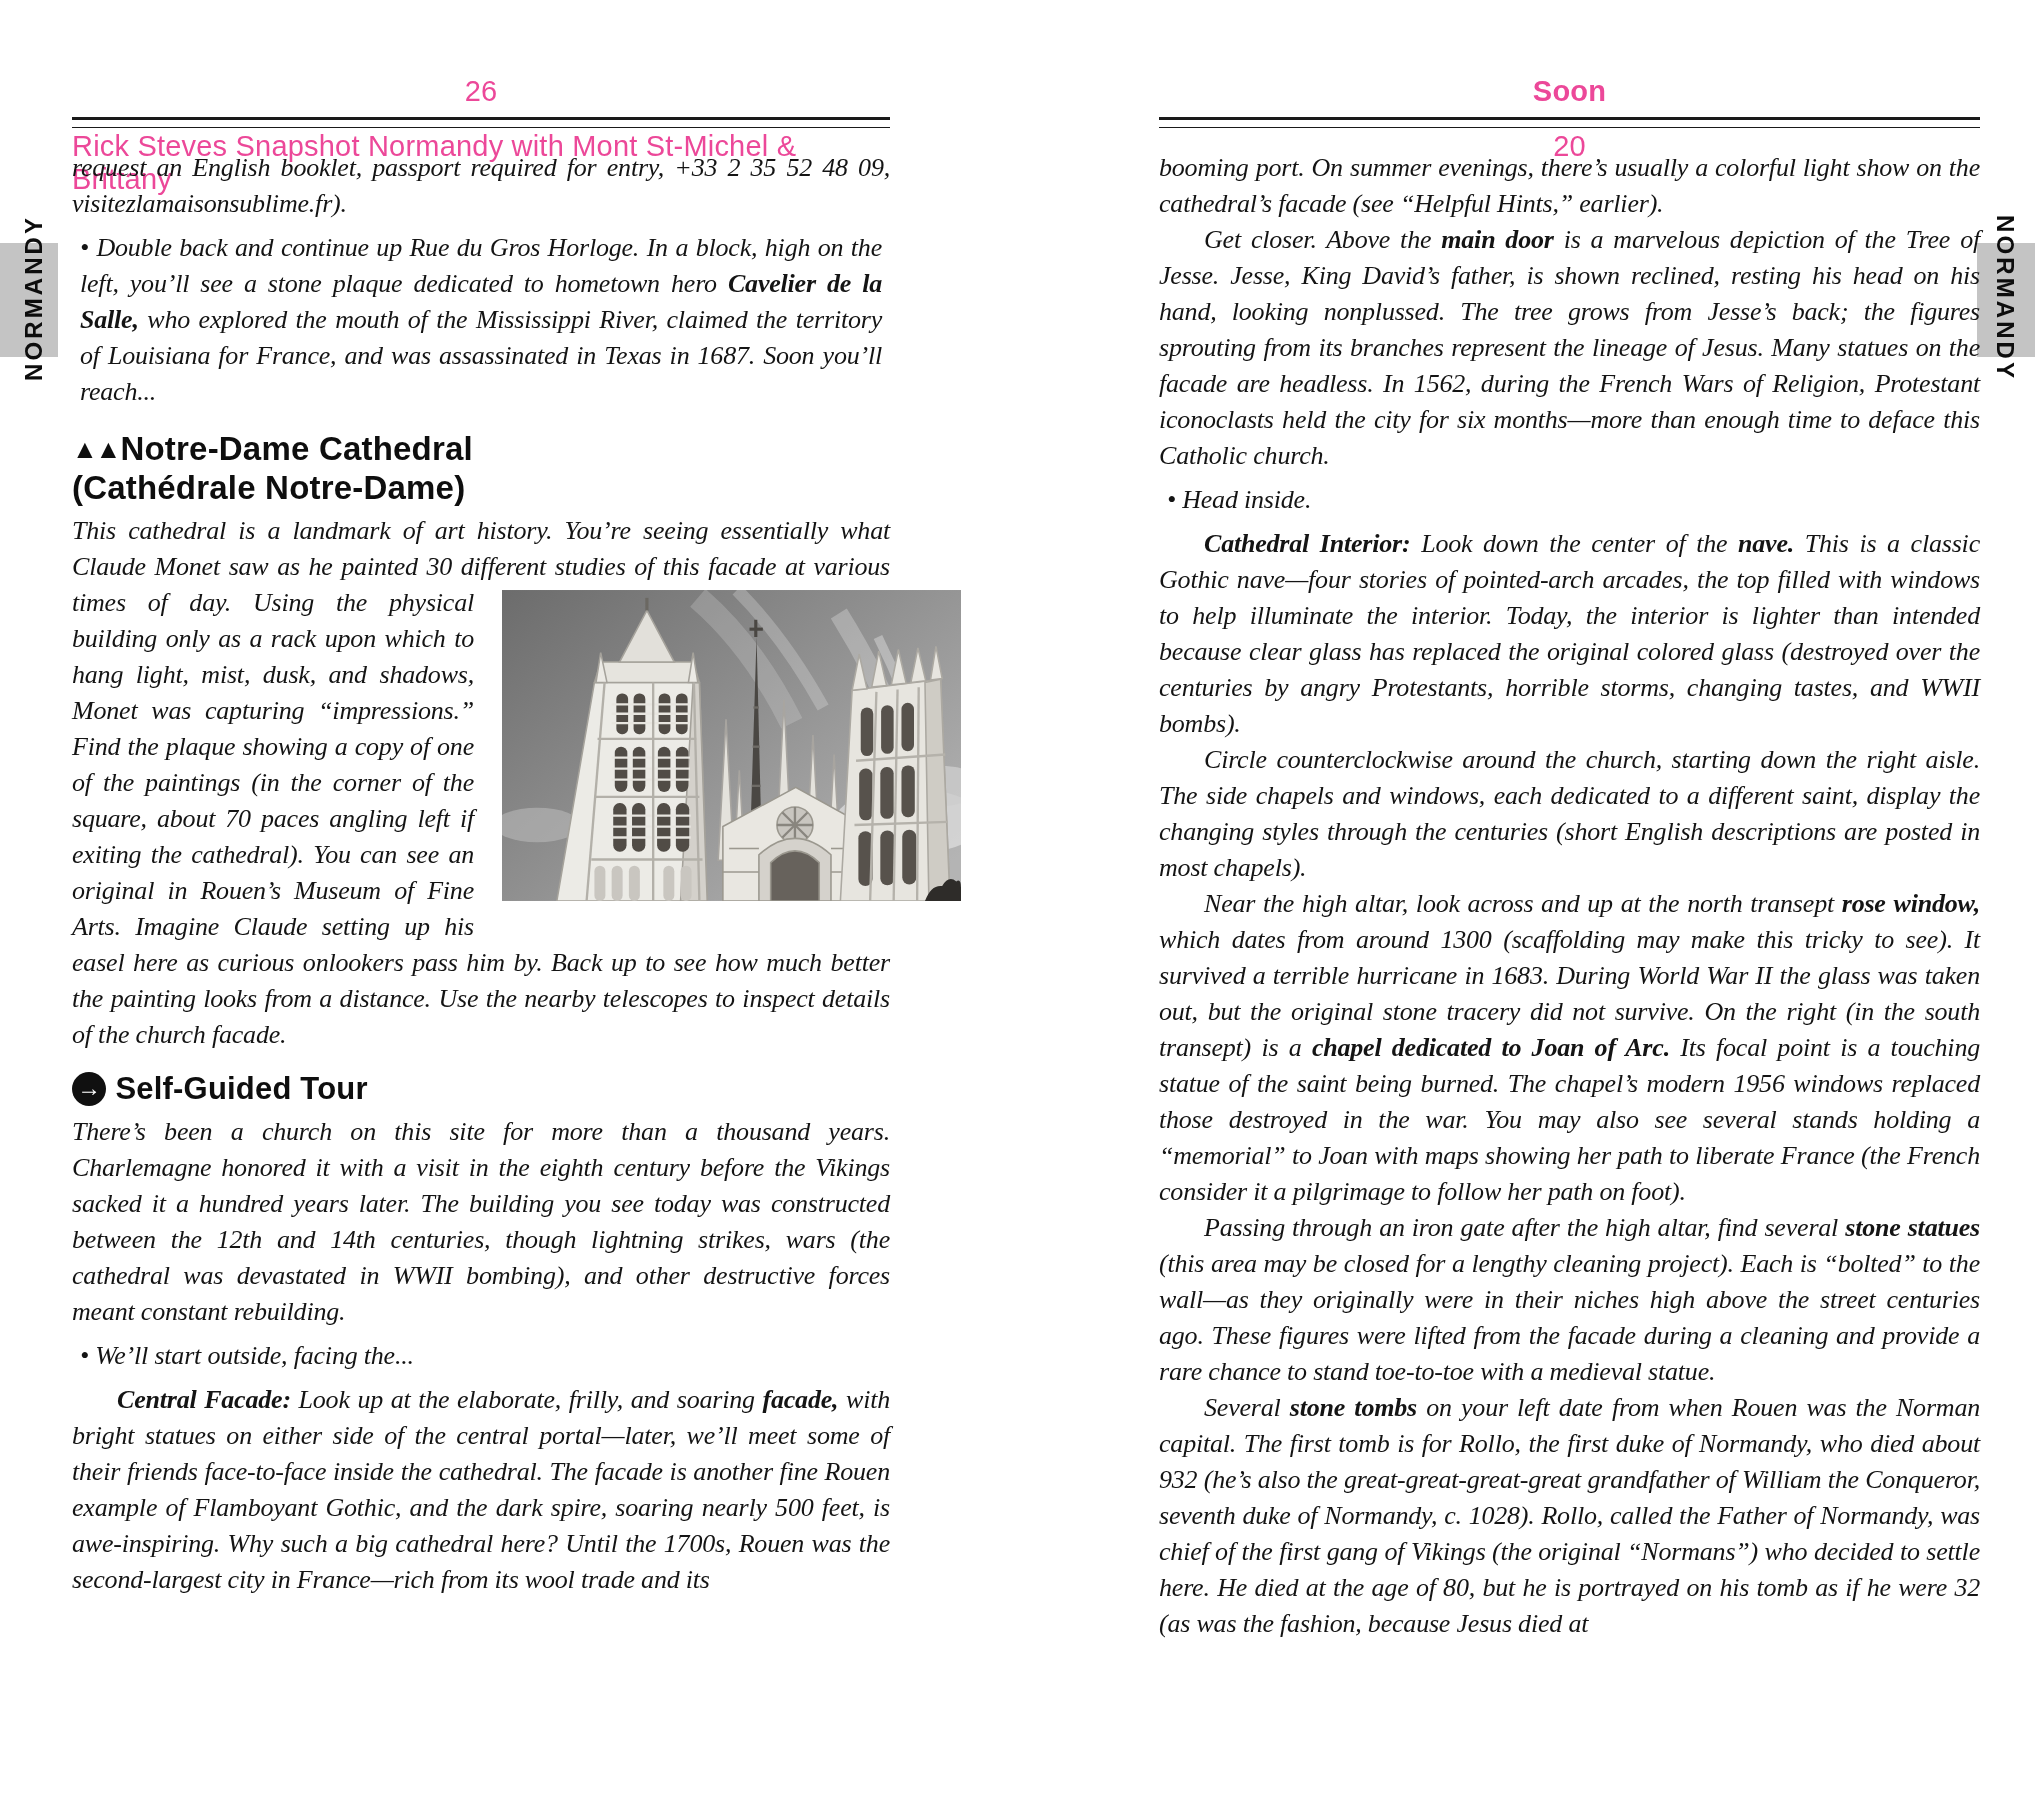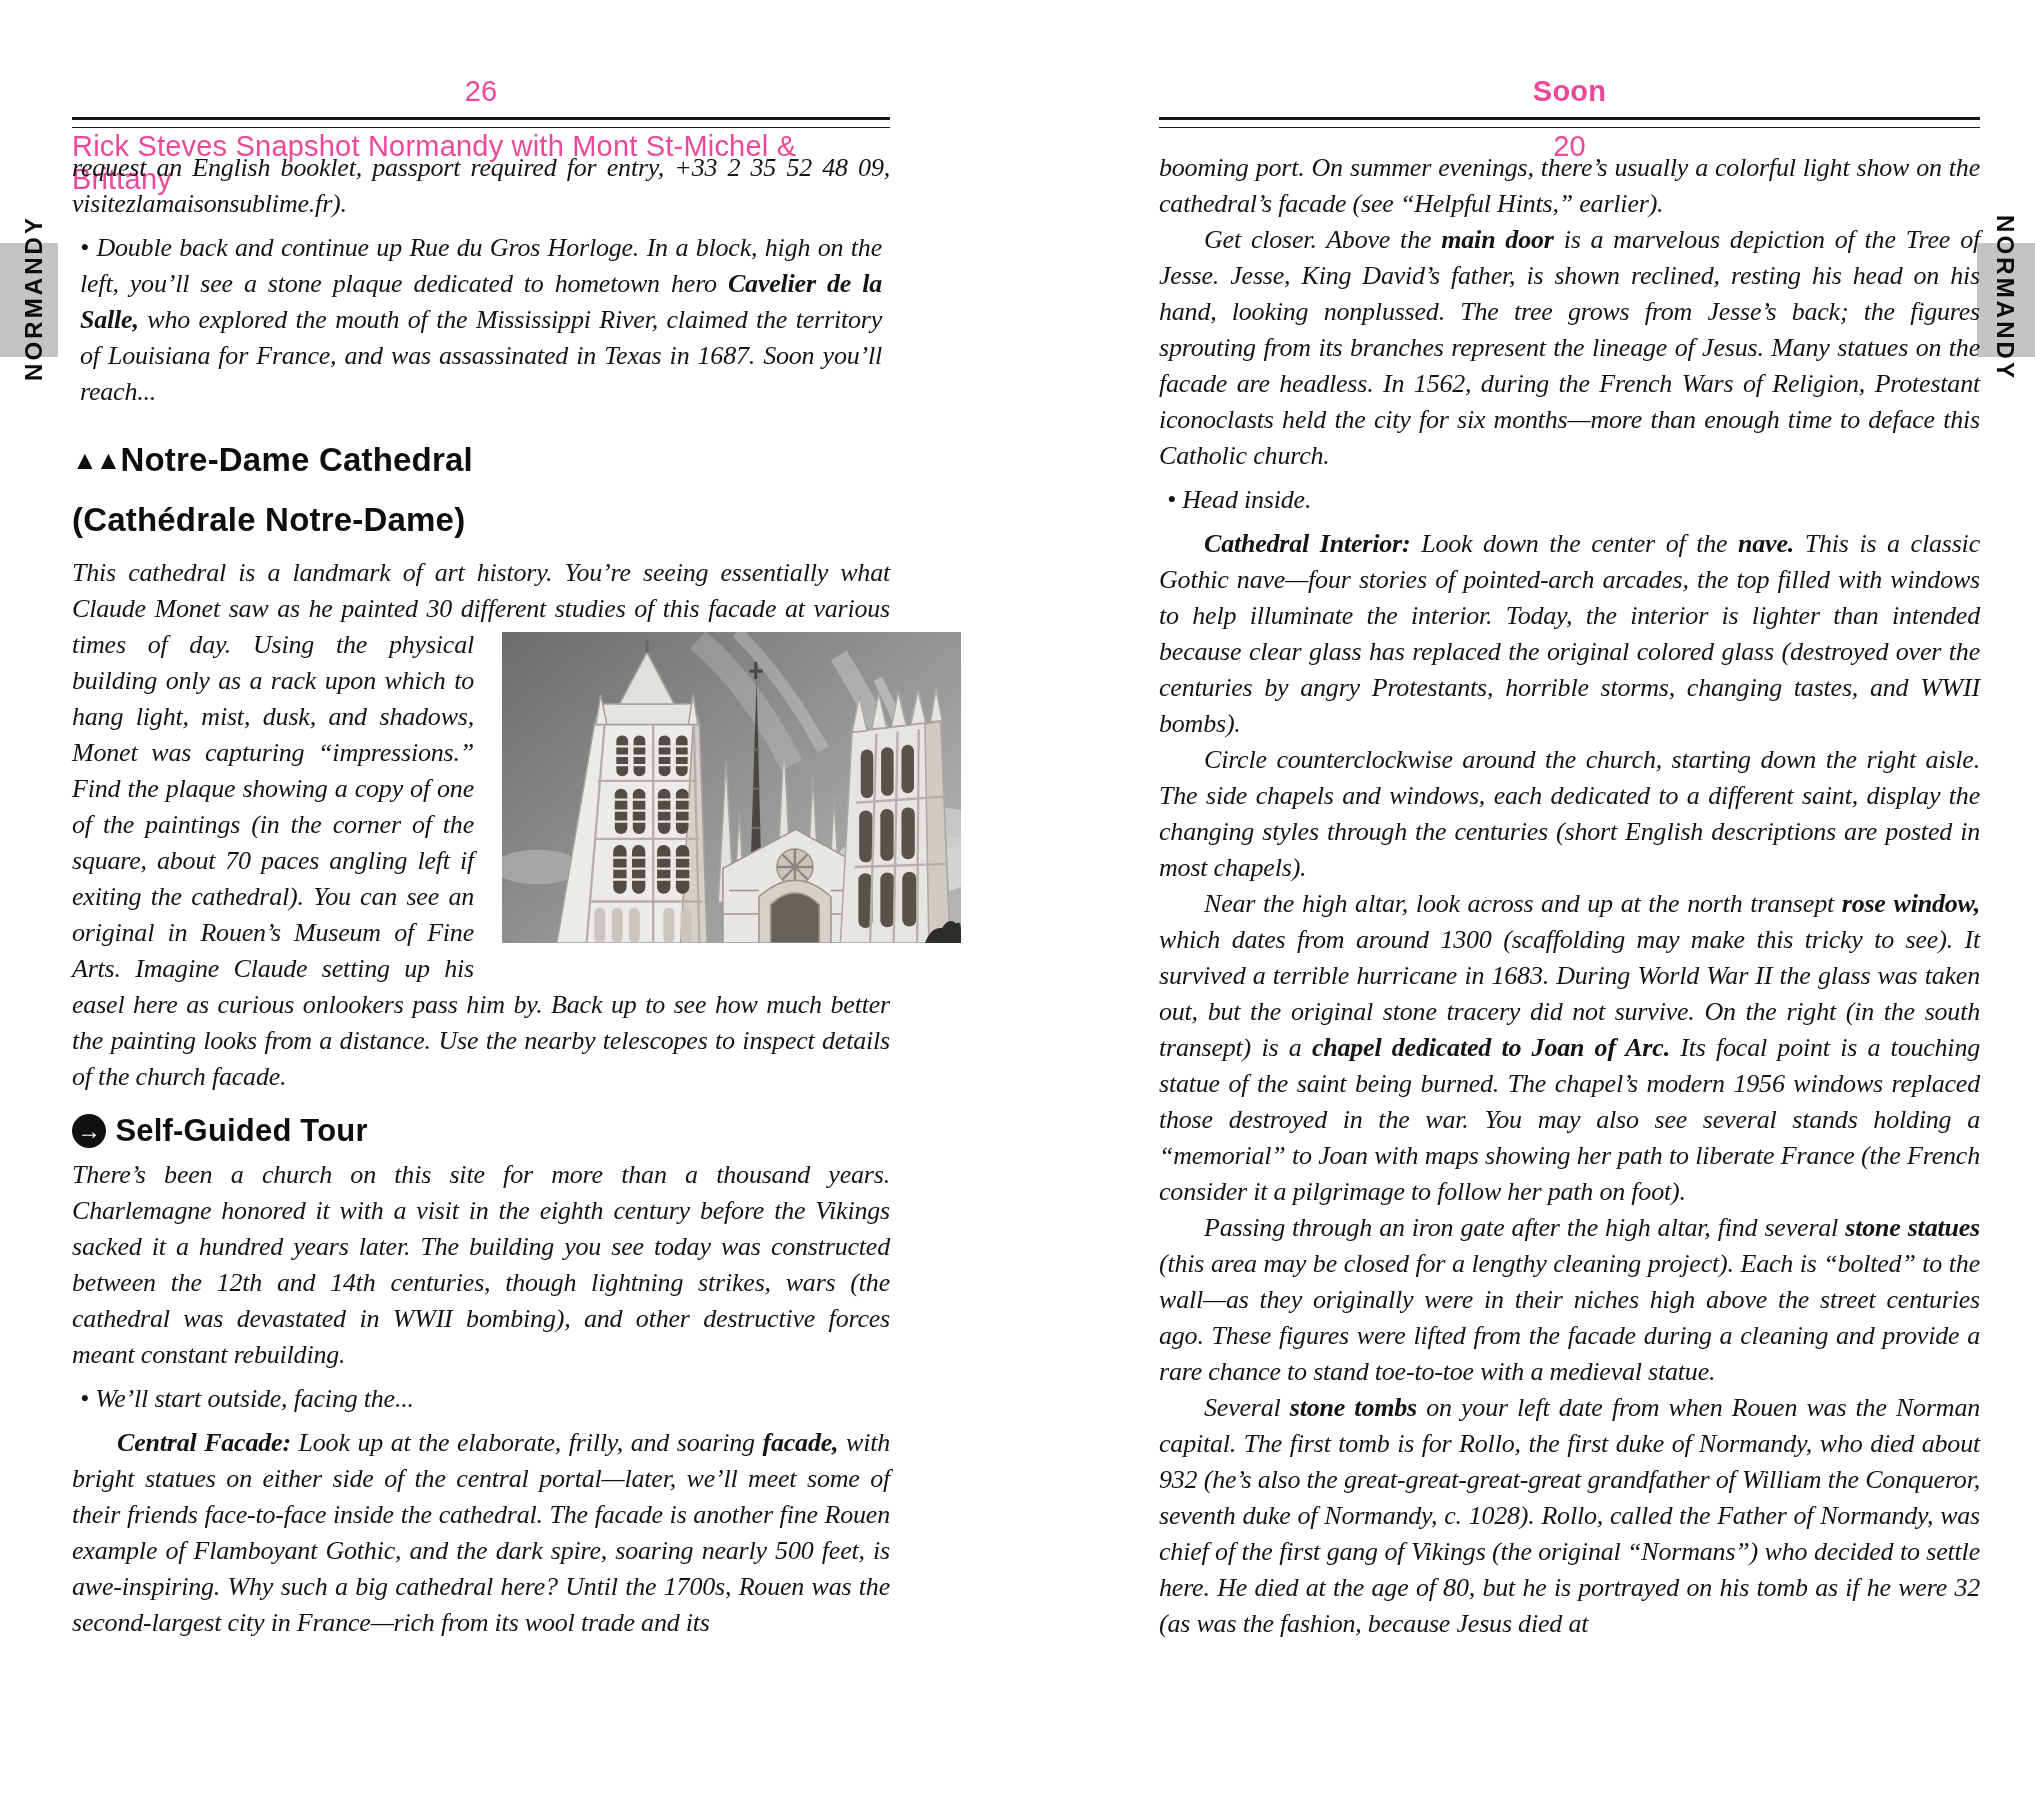--- a/index.html
+++ b/index.html
@@ -32,21 +32,21 @@
   .tab-text-right{left:1984px;}
   
   .col{top:150px;font-size:26px;line-height:36px;letter-spacing:-0.2px;}
   .col-left{left:72px;width:818px;}
   .col-right{left:1159px;width:821px;}
   p.body-p{margin:0;text-align:justify;font-style:italic;}
   p.indent{text-indent:45px;}
   p.dir{margin:8px;text-align:justify;font-style:italic;}
   
   .h1{font-family:"Liberation Sans", sans-serif;font-weight:700;color:#0e0e0e;
-      font-size:33px;line-height:59px;margin:20.4px 0 6.3px 0;letter-spacing:0.2px;}
+      font-size:33px;line-height:38px;margin:20.4px 0 6.3px 0;letter-spacing:0.2px;}
   .h1 .rating{font-size:26px;letter-spacing:-2.3px;margin-right:1.6px;vertical-align:2.3px;}
   .h2{font-family:"Liberation Sans", sans-serif;font-weight:700;color:#0e0e0e;
       font-size:31px;line-height:38px;margin:17px 0 6.3px 0;display:flex;align-items:center;gap:9.4px;letter-spacing:0.2px;}
   .h2 .circle{width:34px;height:34px;border-radius:50%;background:#101010;color:#ffffff;
       display:inline-flex;align-items:center;justify-content:center;
       font-size:23.5px;font-weight:700;flex:0 0 auto;padding-bottom:1.6px;box-sizing:border-box;}
   
   .photo-float{float:right;width:459px;height:311px;margin:4.7px -71px 34px 28px;display:block;}
   .photo-float svg{display:block;width:459px;height:311px;}
 </style>

